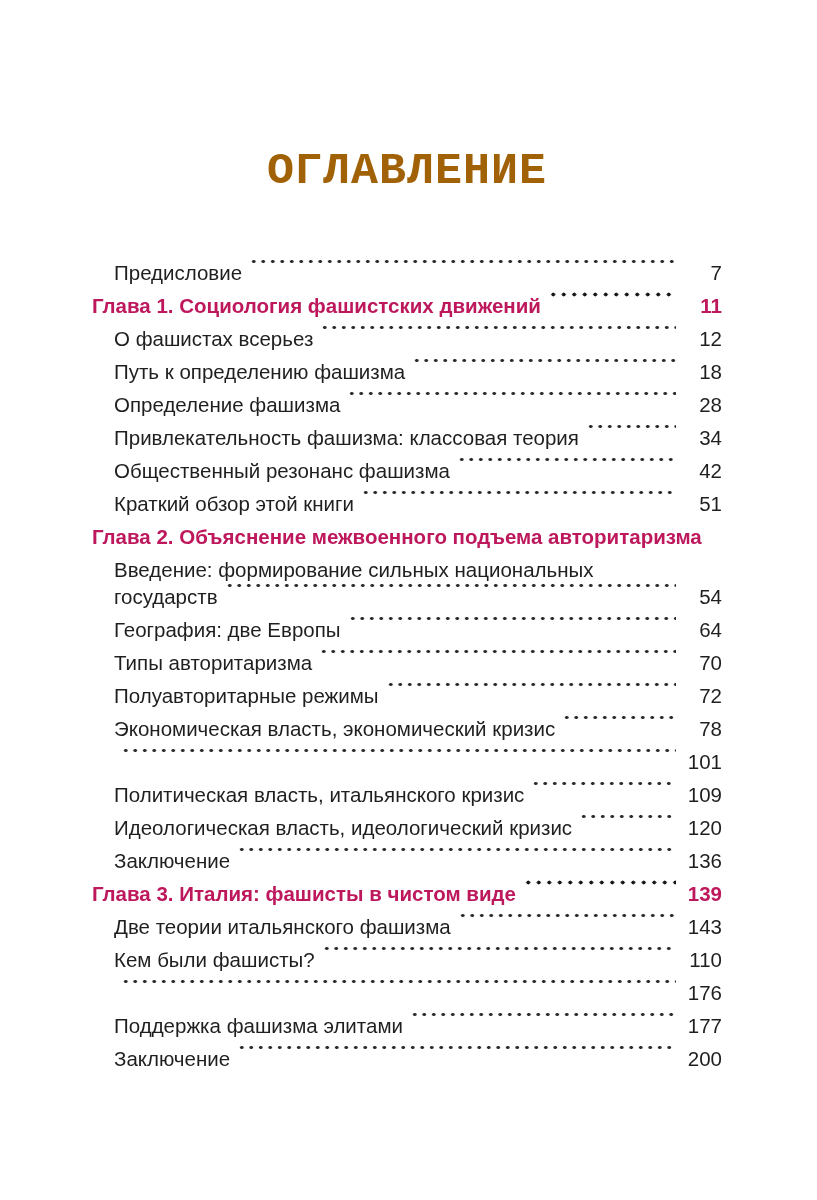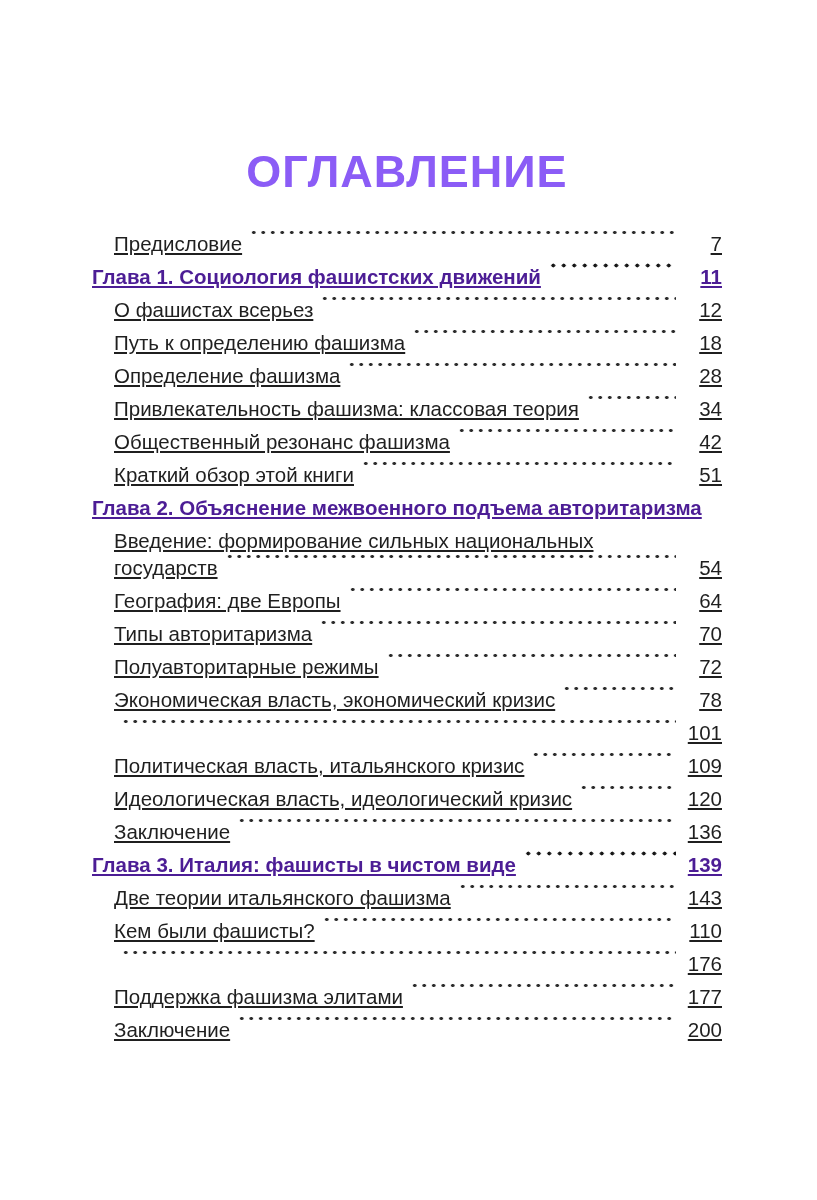--- a/index.html
+++ b/index.html
@@ -16,46 +16,45 @@
     font-family: "Liberation Sans", "DejaVu Sans", sans-serif;
     color: #1f1f1f;
   }
   .content {
     position: absolute;
     top: 147px;
     left: 92px;
     width: 630px;
   }
   .title {
-    font-family: Liberation Sans, sans-serif;
+    font-family: Liberation Mono, monospace;
     font-size: 45px;
     font-weight: 700;
     line-height: 50px;
     letter-spacing: 1px;
     text-align: center;
-    color: #8b5cf6;
-    margin: 0 0 33px 0;
+    color: #a16207;
+    margin: 0 0 62px 0;
   }
   .toc-entry {
     margin-bottom: 6px;
     font-size: 20.5px;
   }
   .toc-entry.entry {
     padding-left: 22px;
   }
   .toc-entry.chapter {
     font-weight: 700;
-    color: #4c1d95;
+    color: #be185d;
   }
   .toc-line {
     display: flex;
     align-items: center;
     line-height: 27px;
     white-space: nowrap;
-    text-decoration: underline;
   }
   .toc-entry.chapter .toc-line.cont {
     padding-left: 74px;
   }
   .leader {
     flex: 1 1 auto;
     height: 5px;
     margin: 0 10px 0 7px;
     align-self: baseline;
     background-image: radial-gradient(circle, #2a2a2a 1.5px, transparent 1.9px);

